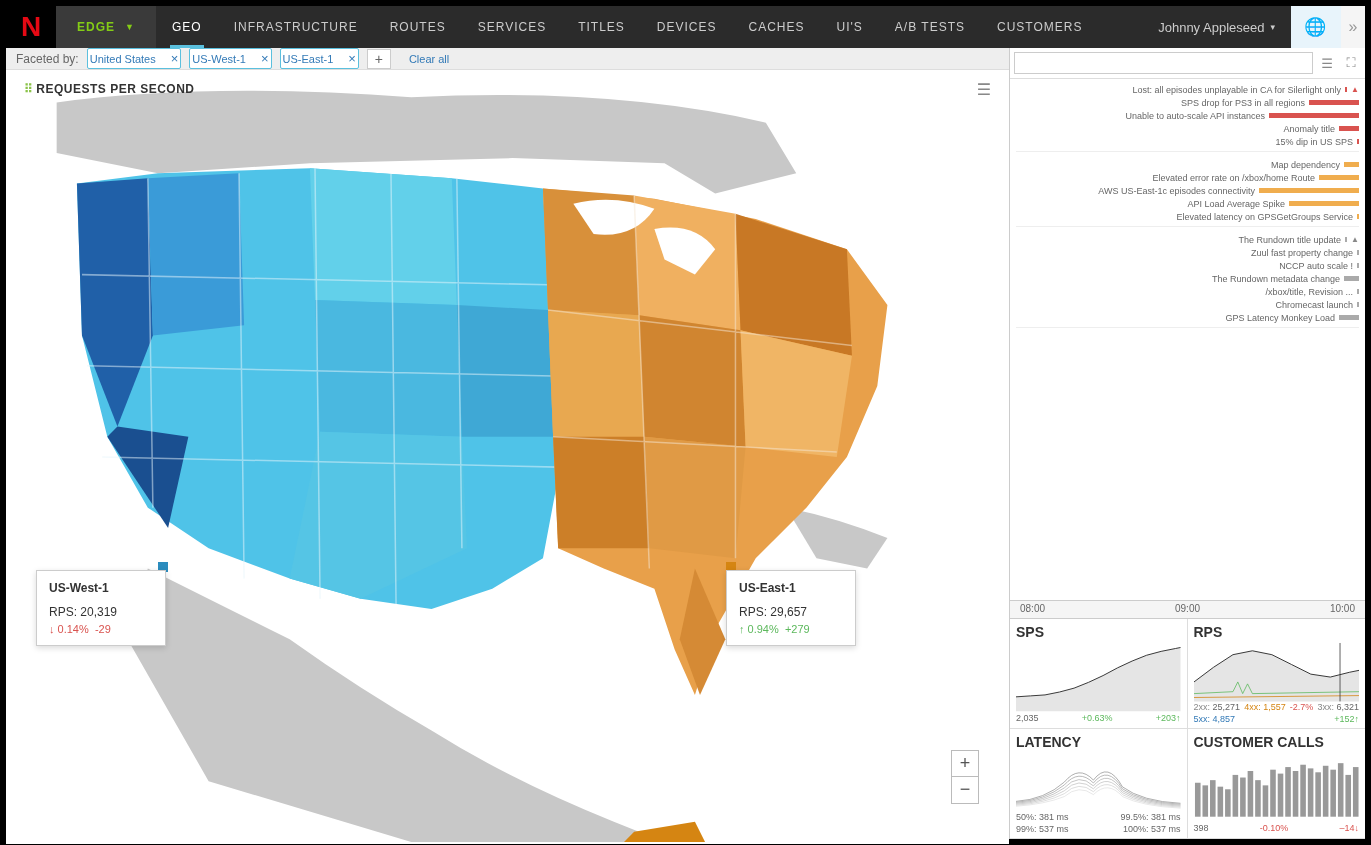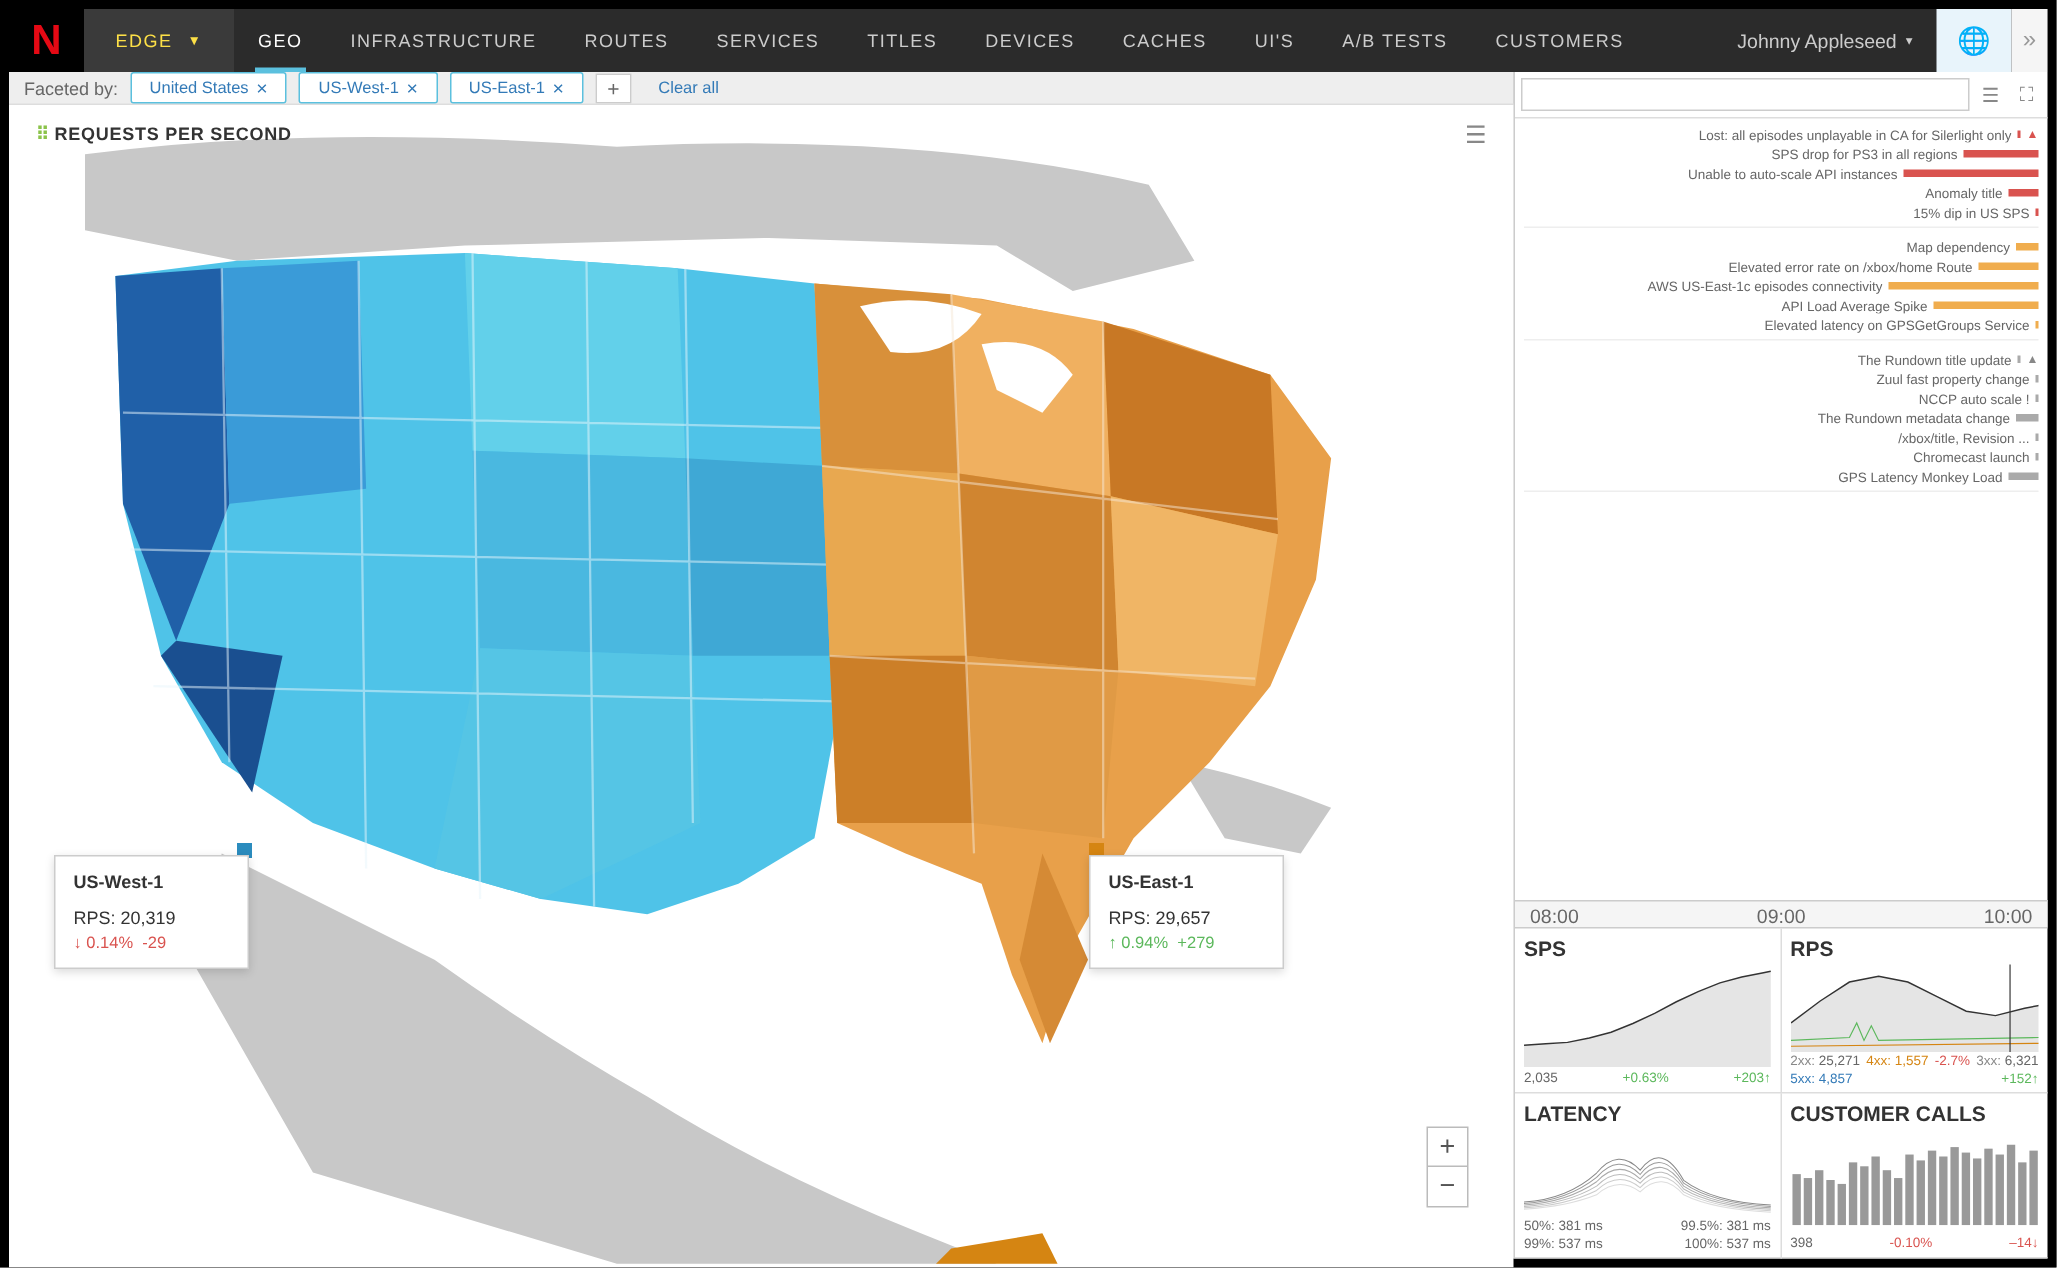--- a/index.html
+++ b/index.html
@@ -1,35 +1,35 @@
 <!DOCTYPE html>
 <html><head>
 <meta charset="utf-8">
 <style>
 * { margin: 0; padding: 0; box-sizing: border-box; }
 body { font-family: Arial, Helvetica, sans-serif; background: #000; width: 1371px; height: 845px; overflow: hidden; }
 .app { width: 1371px; height: 845px; background: #000; padding: 6px; }
 .topbar { height: 42px; background: #2b2b2b; display: flex; align-items: stretch; }
 .logo { width: 50px; background: #000; display: flex; align-items: center; justify-content: center; }
 .logo-n { color: #e50914; font-weight: bold; font-size: 28px; font-family: Arial; }
-.edge-btn { width: 100px; background: #3a3a3a; display: flex; align-items: center; justify-content: center; color: #fde047; font-size: 12px; letter-spacing: 1px; gap: 10px; cursor: pointer; }
+.edge-btn { width: 100px; background: #3a3a3a; display: flex; align-items: center; justify-content: center; color: #84cc16; font-size: 12px; letter-spacing: 1px; gap: 10px; cursor: pointer; font-weight: bold; }
 .nav { display: flex; align-items: center; }
 .nav-item { padding: 0 16px; color: #ccc; font-size: 12px; letter-spacing: 1px; height: 42px; display: flex; align-items: center; cursor: pointer; position: relative; }
 .nav-item.active { color: #fff; }
 .nav-item.active::after { content: ''; position: absolute; bottom: 0; left: 14px; right: 14px; height: 3px; background: #5bc0de; }
 .spacer { flex: 1; }
 .user { color: #ccc; font-size: 13px; padding: 0 16px; display: flex; align-items: center; gap: 6px; cursor: pointer; }
 .globe-box { width: 50px; background: #e8f4fb; display: flex; align-items: center; justify-content: center; color: #4a90d9; font-size: 18px; cursor: pointer; }
 .chev-box { width: 24px; background: #f5f5f5; display: flex; align-items: center; justify-content: center; color: #999; cursor: pointer; }
 
 .main { display: flex; height: calc(100% - 42px); }
 
 .left { flex: 1; display: flex; flex-direction: column; background: #fff; }
 .facet-bar { height: 32px; background: #eee; border-bottom: 1px solid #ddd; display: flex; align-items: center; padding: 0 10px; gap: 8px; font-size: 12px; color: #666; }
-.facet-chip { background: #fff; border: 1px solid #5bc0de; color: #337ab7; padding: 2px 12px; border-radius: 2px; display: flex; align-items: center; gap: 5px; font-size: 11px; cursor: pointer; }
+.facet-chip { background: #fff; border: 1px solid #5bc0de; color: #337ab7; padding: 2px 2px; border-radius: 2px; display: flex; align-items: center; gap: 15px; font-size: 11px; cursor: pointer; }
 .chip-x { color: #337ab7; cursor: pointer; font-size: 13px; }
 .add-chip { background: #fff; border: 1px solid #ccc; width: 24px; height: 20px; display: flex; align-items: center; justify-content: center; color: #666; cursor: pointer; font-size: 14px; }
 .clear-all { color: #337ab7; font-size: 11px; cursor: pointer; margin-left: 10px; }
 
 .map-area { flex: 1; position: relative; background: #fff; }
 .map-title { position: absolute; top: 12px; left: 18px; font-size: 12px; font-weight: bold; color: #333; letter-spacing: 0.5px; }
 .map-title .dots { color: #8bc34a; margin-right: 3px; }
 .map-menu { position: absolute; top: 10px; right: 18px; color: #888; cursor: pointer; font-size: 16px; }
 .map-svg { width: 100%; height: 100%; }
 
@@ -54,21 +54,21 @@
 
 .timeline { flex: 1; overflow: hidden; font-size: 9px; color: #555; position: relative; padding: 4px 6px; }
 .tl-group { margin-bottom: 6px; border-bottom: 1px solid #eee; padding-bottom: 3px; position: relative; }
 .tl-row { display: flex; align-items: center; height: 13px; gap: 4px; position: relative; }
 .tl-label { text-align: right; white-space: nowrap; overflow: hidden; text-overflow: ellipsis; color: #666; }
 .tl-bar { height: 5px; }
 .tl-bar.red { background: #d9534f; }
 .tl-bar.orange { background: #f0ad4e; }
 .tl-bar.grey { background: #aaa; }
 
-.time-axis { height: 18px; border-top: 1px solid #ccc; display: flex; font-size: 13px; color: #666; padding: 2px 10px; justify-content: space-between; background: #f5f5f5; }
+.time-axis { height: 18px; border-top: 1px solid #ccc; display: flex; font-size: 10px; color: #666; padding: 2px 10px; justify-content: space-between; background: #f5f5f5; }
 
 .charts { display: grid; grid-template-columns: 1fr 1fr; border-top: 1px solid #ccc; }
 .chart { border-right: 1px solid #ddd; border-bottom: 1px solid #ddd; padding: 5px 6px; font-size: 9px; height: 110px; display: flex; flex-direction: column; }
 .chart:nth-child(2n) { border-right: none; }
 .chart-title { font-weight: bold; color: #333; font-size: 14px; margin-bottom: 2px; }
 .chart-body { flex: 1; position: relative; }
 .chart-footer { display: flex; justify-content: space-between; color: #666; font-size: 9px; }
 .up { color: #5cb85c; }
 .down { color: #d9534f; }
 .orange-t { color: #d58512; }

